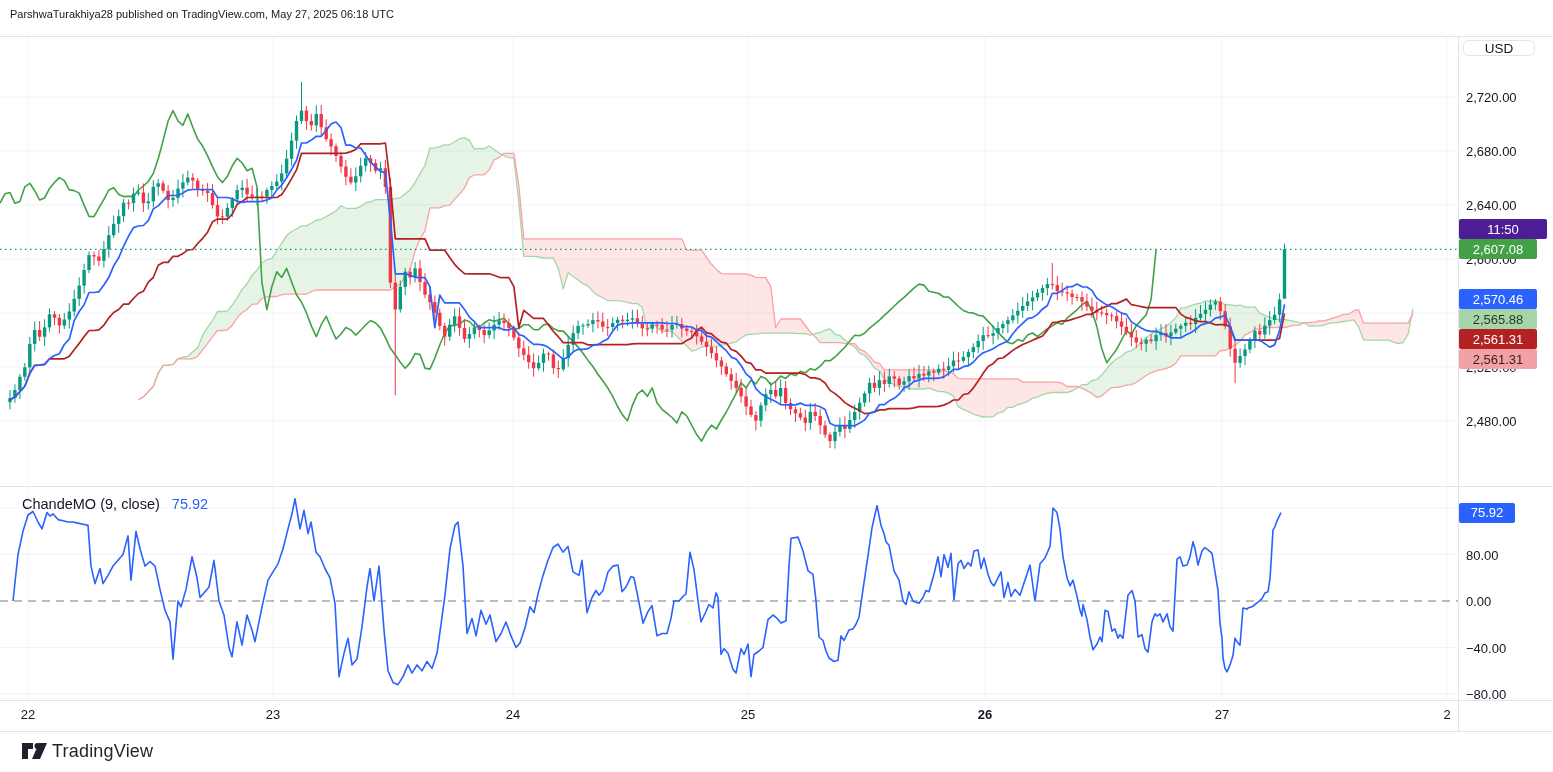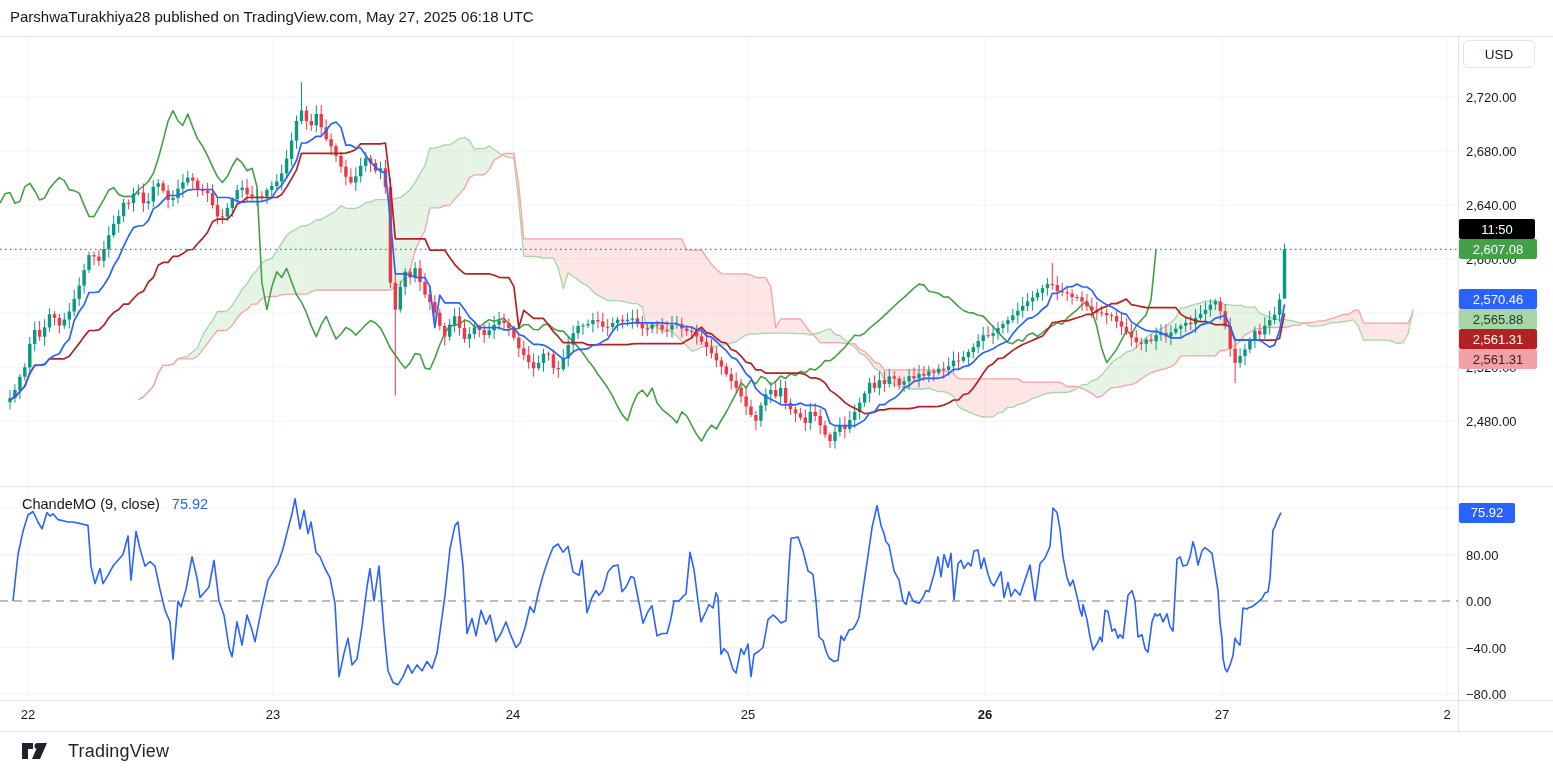--- a/index.html
+++ b/index.html
@@ -1,36 +1,36 @@
 <!DOCTYPE html>
 <html><head>
 <meta charset="utf-8">
 <style>
   html,body{margin:0;padding:0;background:#fff;}
   body{font-family:"Liberation Sans","DejaVu Sans",sans-serif;color:#131722;}
   #stage{position:relative;width:1553px;height:772px;background:#fff;overflow:hidden;}
-  .hdr{position:absolute;left:10px;top:8px;font-size:15px;color:#131722;white-space:nowrap;}
+  .hdr{position:absolute;left:10px;top:8px;font-size:11px;color:#131722;white-space:nowrap;}
   .hdr-line{position:absolute;left:0;top:36px;width:1553px;height:1px;background:#E0E3EB;}
   #chart-svg{position:absolute;left:0;top:0;}
   .legend1{position:absolute;left:22px;top:45px;font-size:14.5px;white-space:nowrap;}
   .legend2{position:absolute;left:22px;top:66px;font-size:14.5px;white-space:nowrap;}
   .legend3{position:absolute;left:22px;top:496px;font-size:14.5px;white-space:nowrap;}
   .lg-val{margin-left:8px;}
   .green{color:#089981;}
-  .usd-btn{position:absolute;left:1463px;top:40px;width:72px;height:28px;border:1px solid #E0E3EB;
+  .usd-btn{position:absolute;left:1463px;top:40px;width:72px;height:16px;border:1px solid #E0E3EB;
     border-radius:6px;display:flex;align-items:center;justify-content:center;font-size:13.5px;background:#fff;box-sizing:border-box;}
   .tick{position:absolute;left:1466px;font-size:13px;color:#131722;transform:translateY(-50%);white-space:nowrap;}
   .badge{position:absolute;left:1459px;height:20px;border-radius:2px;display:flex;align-items:center;
     justify-content:center;font-size:13px;padding:0 8px;box-sizing:border-box;white-space:nowrap;}
   .tlabel{position:absolute;top:707px;font-size:13px;color:#131722;transform:translateX(-50%);}
   .axis-vline{position:absolute;left:1458px;top:36px;width:1px;height:695px;background:#E0E3EB;}
   .taxis-top{position:absolute;left:0;top:700px;width:1553px;height:1px;background:#E0E3EB;}
   .taxis-bot{position:absolute;left:0;top:731px;width:1553px;height:1px;background:#E0E3EB;}
   .pane-sep{position:absolute;left:0;top:486px;width:1553px;height:1px;background:#E0E3EB;}
-  .logo{position:absolute;left:22px;top:740px;display:flex;align-items:center;gap:16px;}
+  .logo{position:absolute;left:22px;top:740px;display:flex;align-items:center;gap:0;}
   .logo-txt{font-size:18px;color:#1E222D;letter-spacing:.2px;}
 </style>
 </head>
 <body>
 
 <div id="stage">
   <div class="hdr">ParshwaTurakhiya28 published on TradingView.com, May 27, 2025 06:18 UTC</div>
   <div class="hdr-line"></div>
 
   <svg id="chart-svg" width="1553" height="772">
@@ -868,21 +868,21 @@
       <div class="tick" style="top: 259px;">2,600.00</div>
       <div class="tick" style="top: 313px;">2,560.00</div>
       <div class="tick" style="top: 367px;">2,520.00</div>
       <div class="tick" style="top: 421px;">2,480.00</div>
       <div class="tick" style="top: 554.5px;">80.00</div>
       <div class="tick" style="top: 601px;">0.00</div>
       <div class="tick" style="top: 647.5px;">−40.00</div>
       <div class="tick" style="top: 694px;">−80.00</div>
     </div>
   <div id="badges">
-      <div class="badge" style="background: #000000; color: rgb(255, 255, 255); top: 219.442px; width: 76px;">11:50</div>
+      <div class="badge" style="background: #4c1d95; color: rgb(255, 255, 255); top: 219.442px; width: 88px;">11:50</div>
       <div class="badge" style="background: rgb(67, 160, 71); color: rgb(255, 255, 255); top: 239.442px; width: 78px;">2,607.08</div>
       <div class="badge" style="background: rgb(41, 98, 255); color: rgb(255, 255, 255); top: 289px; width: 78px;">2,570.46</div>
       <div class="badge" style="background: rgb(167, 213, 169); color: rgb(28, 59, 30); top: 309px; width: 78px;">2,565.88</div>
       <div class="badge" style="background: rgb(178, 34, 34); color: rgb(255, 255, 255); top: 329px; width: 78px;">2,561.31</div>
       <div class="badge" style="background: rgb(242, 161, 165); color: rgb(61, 32, 33); top: 349px; width: 78px;">2,561.31</div>
       <div class="badge" style="background: rgb(41, 98, 255); color: rgb(255, 255, 255); top: 502.743px; width: 56px;">75.92</div>
     </div>
   <div id="time-labels">
       <div class="tlabel" style="left: 28px;">22</div>
       <div class="tlabel" style="left: 273px;">23</div>

